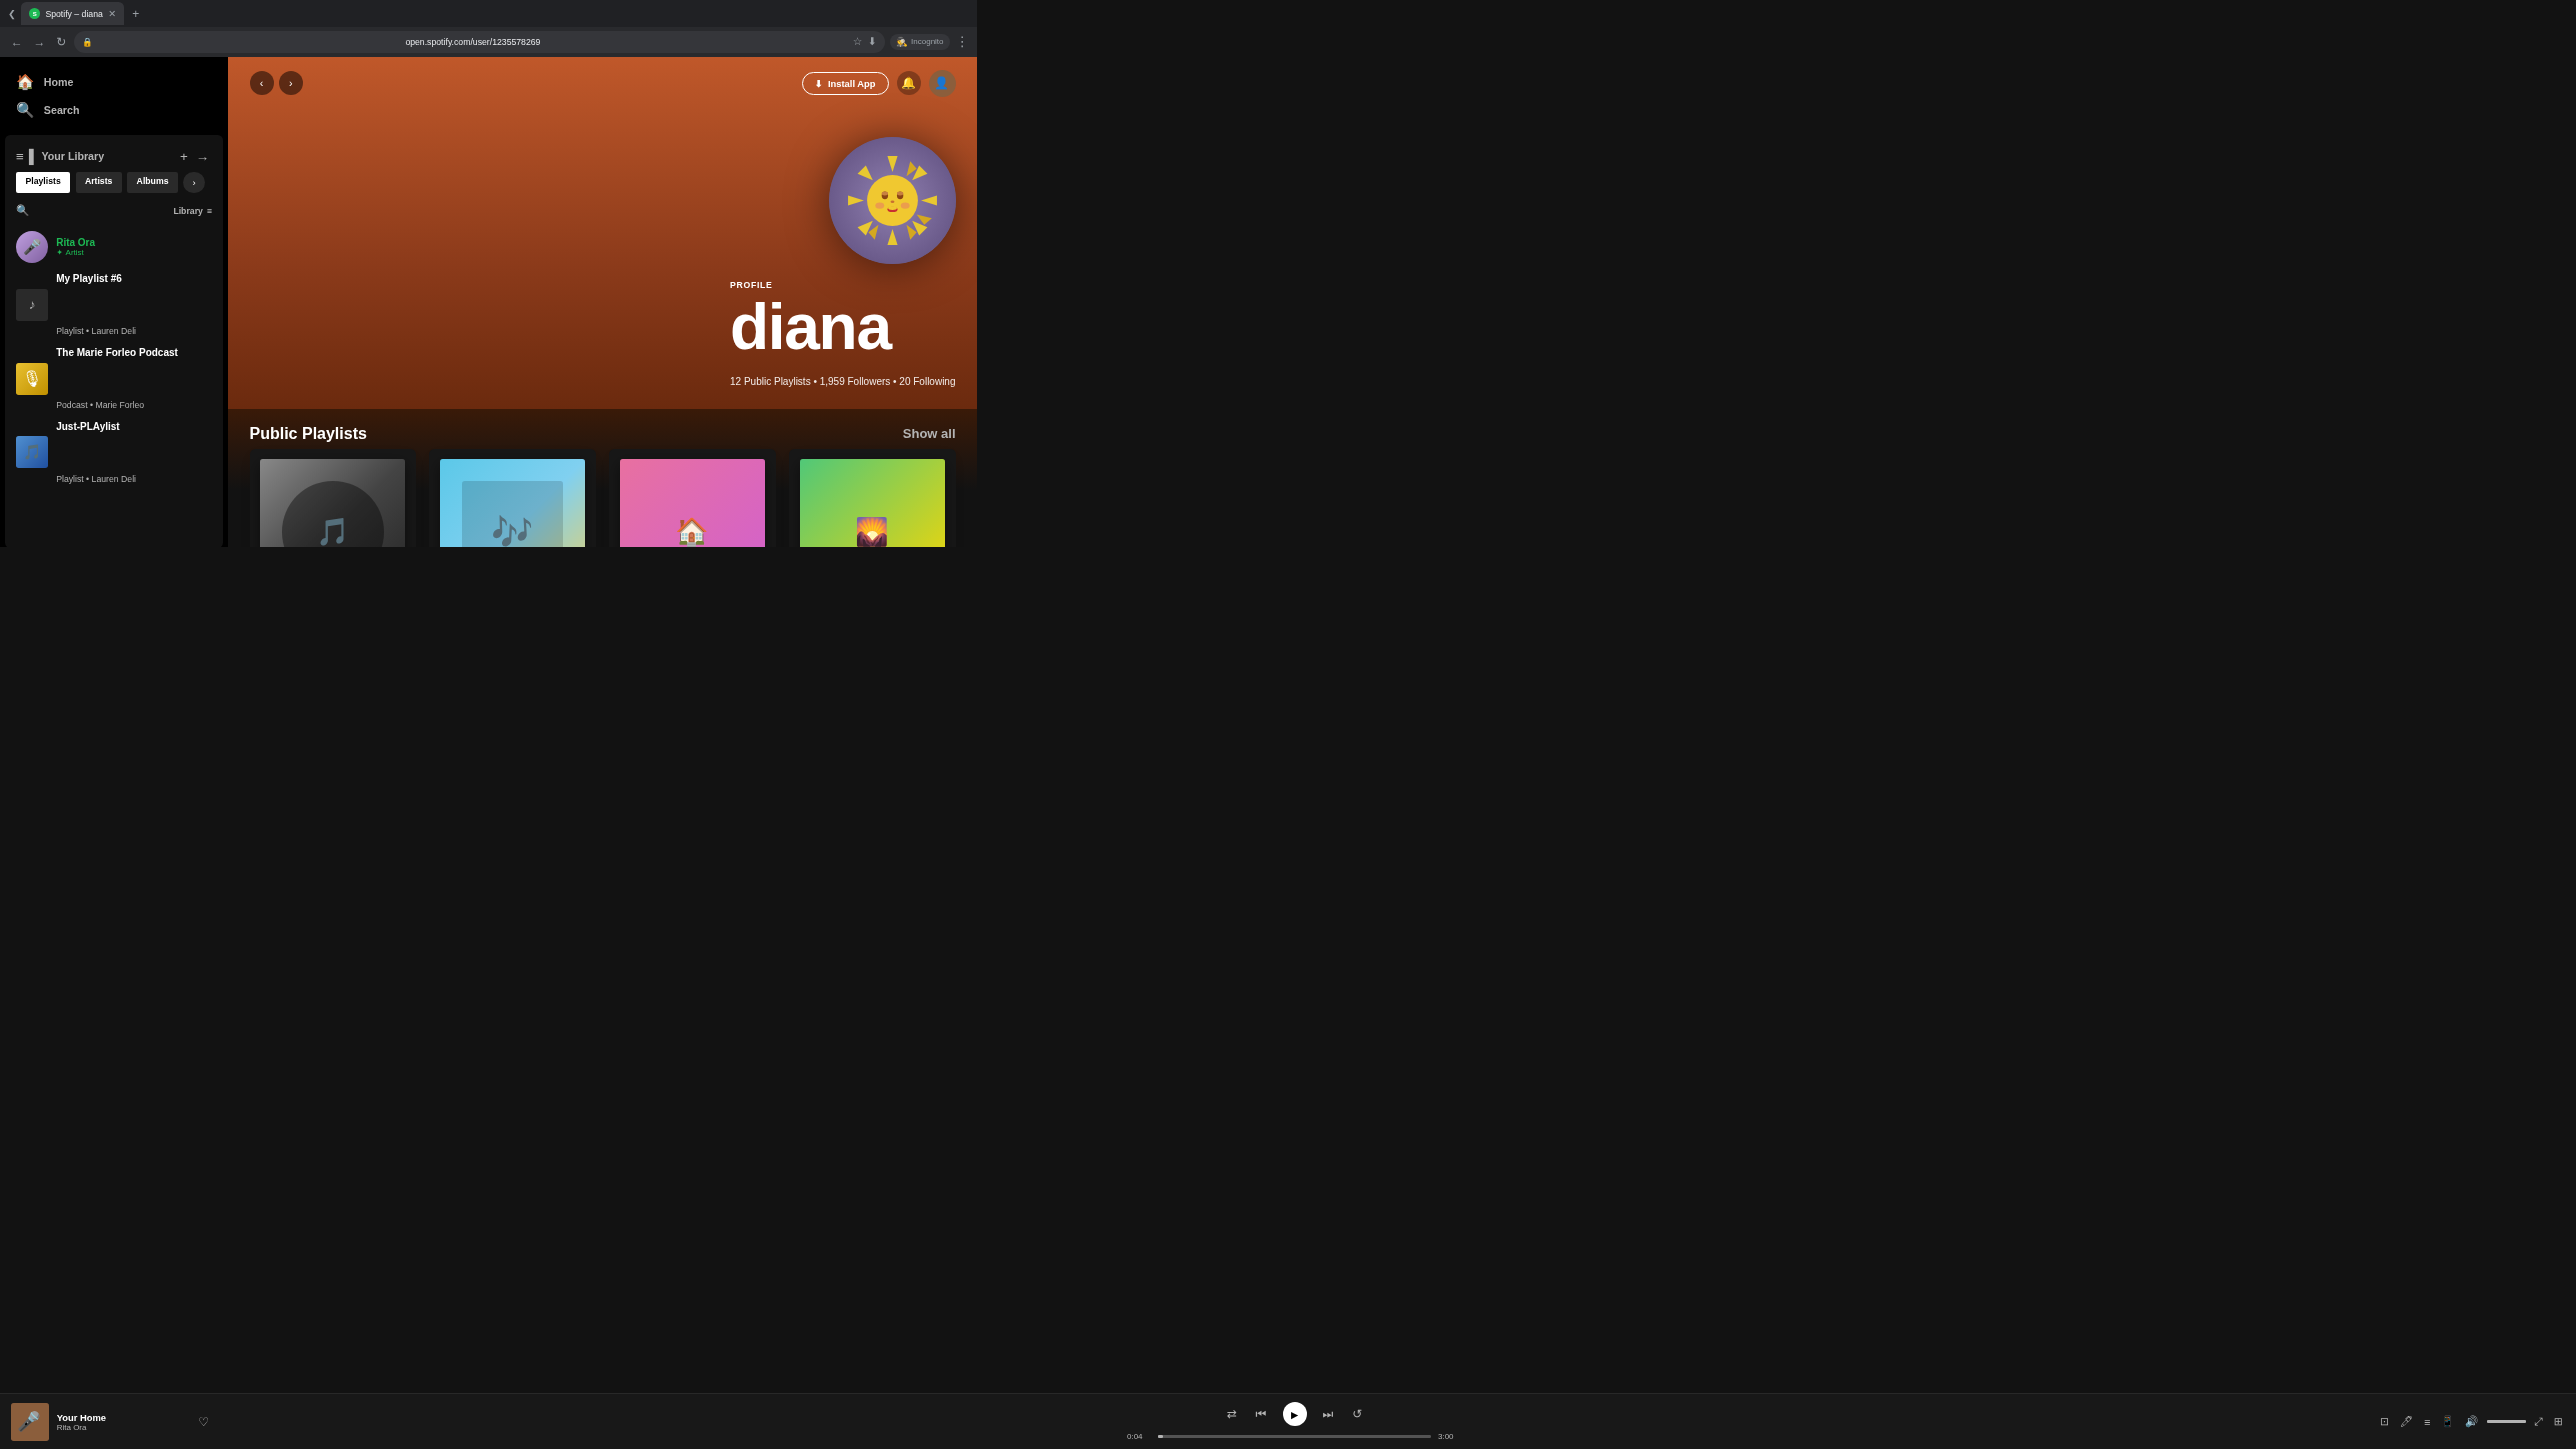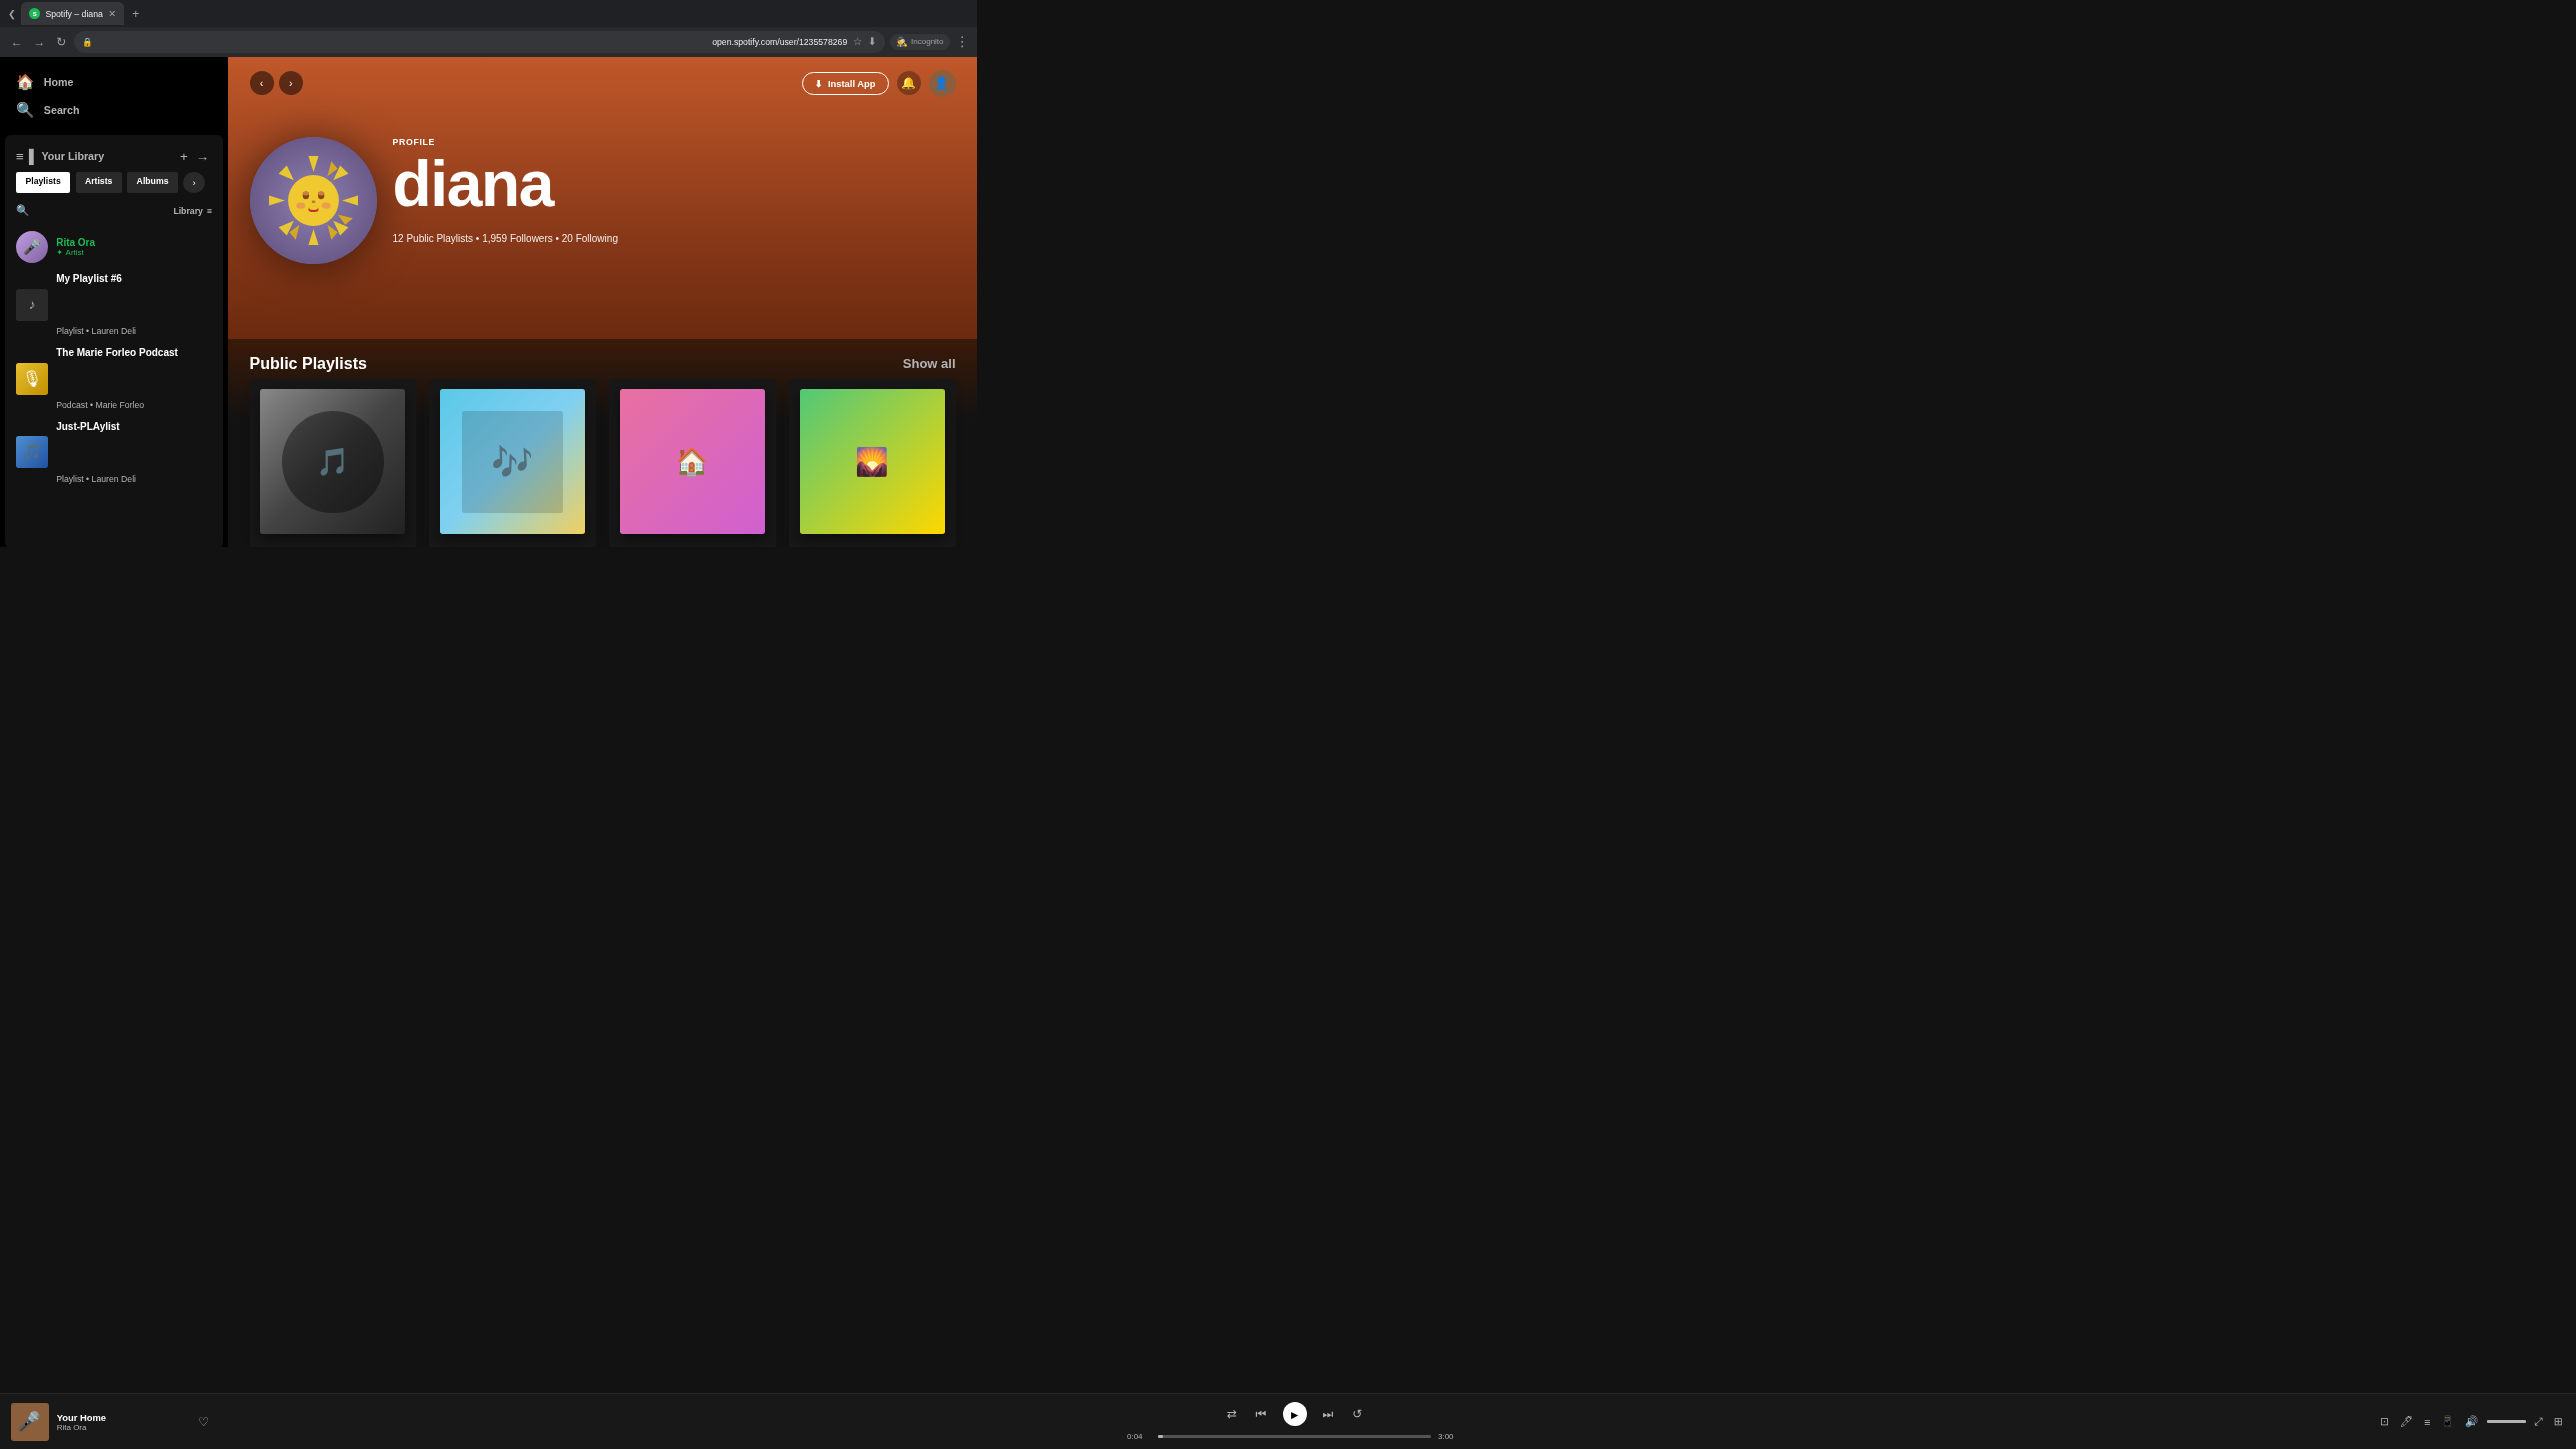--- a/index.html
+++ b/index.html
@@ -85,21 +85,21 @@
       background: #35363a;
       border-radius: 13.4px;
       height: 21.5px;
       display: flex;
       align-items: center;
       padding: 0 8px;
       font-size: 8.7px;
       color: #e8eaed;
       gap: 5.4px;
     }
-    .address-text { flex: 1; text-align: right; color: #e8eaed; }
+    .address-text { flex: 1; text-align: center; color: #e8eaed; }
     .incognito-badge {
       display: flex;
       align-items: center;
       gap: 2.7px;
       background: #35363a;
       border-radius: 8px;
       padding: 2.7px 6.7px;
       font-size: 8px;
       color: #9aa0a6;
       cursor: pointer;
@@ -348,22 +348,23 @@
       background: #8b5e3c;
       overflow: hidden;
       cursor: pointer;
       display: flex;
       align-items: center;
       justify-content: center;
       font-size: 12px;
     }
     .profile-info {
       display: flex;
-      align-items: flex-start;
+      align-items: flex-end;
       gap: 16px;
+      flex-direction: column;
     }
     .profile-avatar {
       width: 127px;
       height: 127px;
       border-radius: 50%;
       background: #6b5a7a;
       overflow: hidden;
       flex-shrink: 0;
       display: flex;
       align-items: center;

